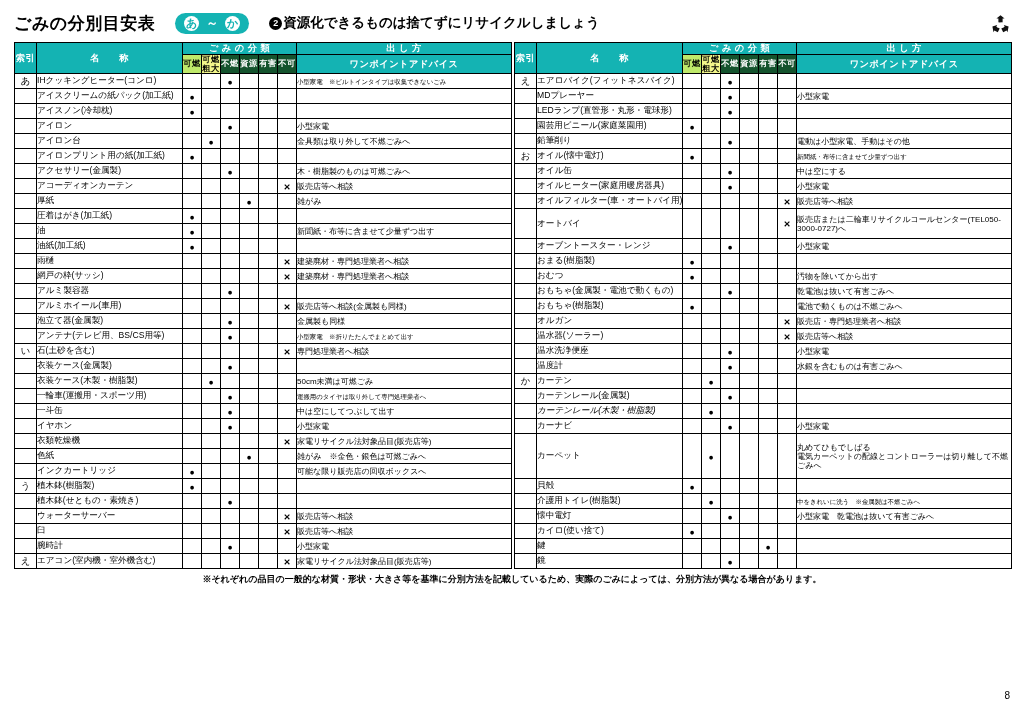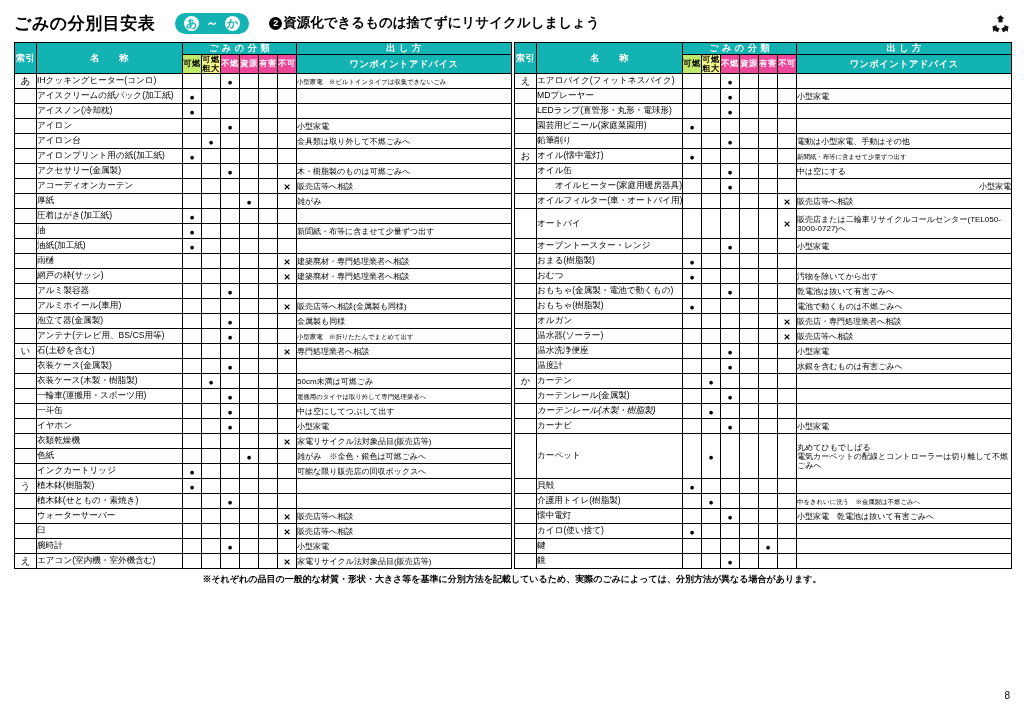--- a/index.html
+++ b/index.html
@@ -106,21 +106,21 @@
   
   thead th {
     background: #14b3b3;
     color: #fff;
     font-weight: bold;
     text-align: center;
     font-size: 9.2px;
     letter-spacing: 0.5px;
   }
   th.sub-nohead {
-    background: #ec4899;
+    background: #14532d;
     font-size: 8.2px;
   }
   th.kanen {
     background: #bfe96a;
     color: #000;
     font-size: 8.2px;
     line-height: 1.05;
   }
   th.kanen-sodai {
     background: #f3f78a;
@@ -694,21 +694,21 @@
             <td class="idx"></td>
             <td class="name">オイル缶</td>
             <td class="mark"></td>
             <td class="mark"></td>
             <td class="mark dot"></td>
             <td class="mark"></td>
             <td class="mark"></td>
             <td class="mark"></td>
             <td class="advice">中は空にする</td>
           </tr>
-          <tr style="height: 15px; text-align: right;">
+          <tr style="height: 15px;">
             <td class="idx"></td>
             <td class="name">オイルヒーター(家庭用暖房器具)</td>
             <td class="mark"></td>
             <td class="mark"></td>
             <td class="mark dot"></td>
             <td class="mark"></td>
             <td class="mark"></td>
             <td class="mark"></td>
             <td class="advice">小型家電</td>
           </tr>

